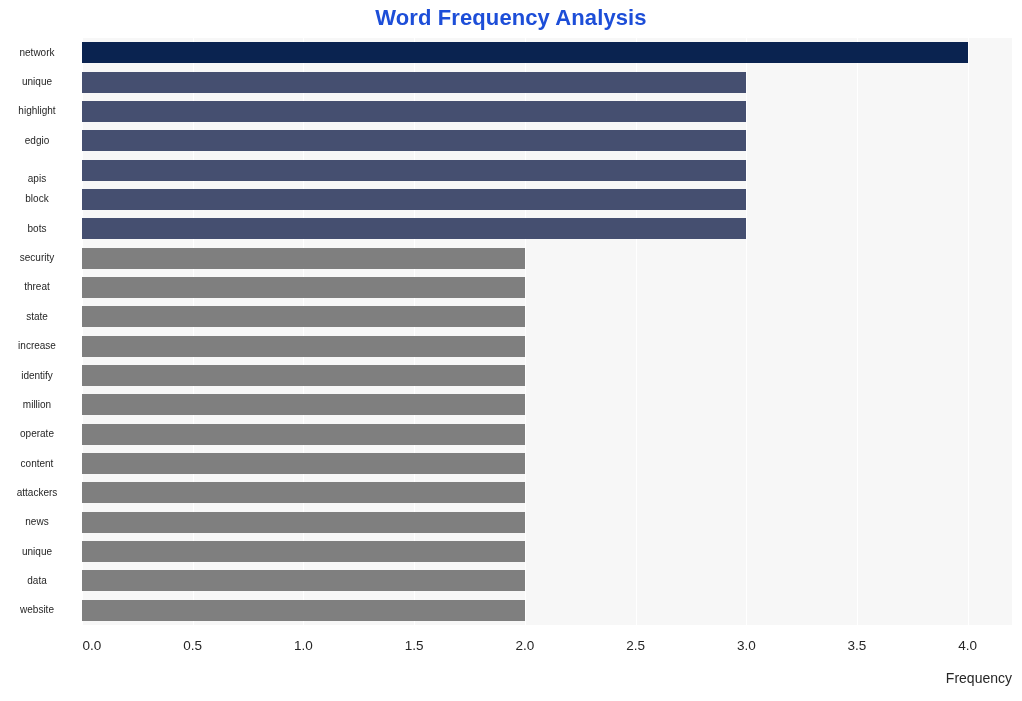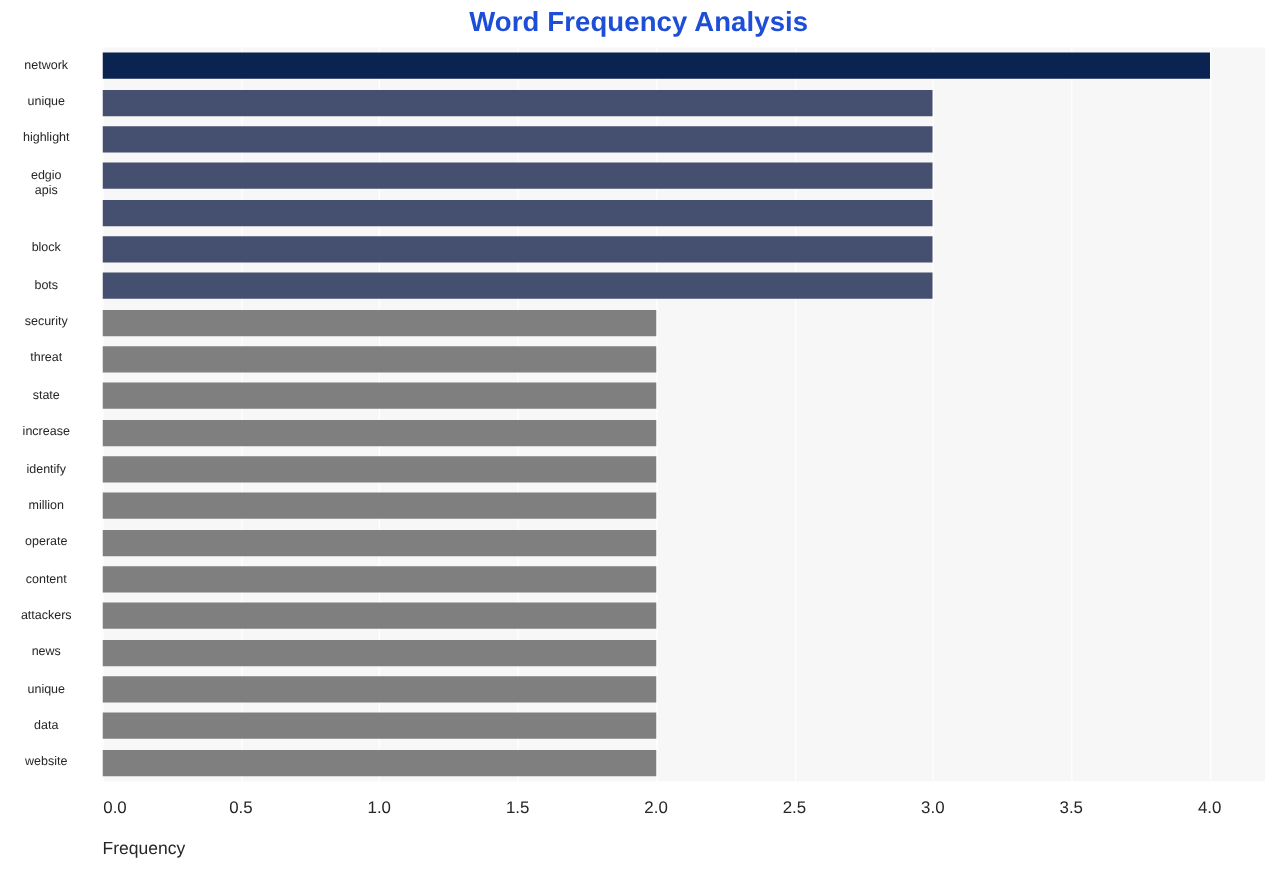--- a/index.html
+++ b/index.html
@@ -93,21 +93,21 @@
     margin-left: -30px;
     text-align: center;
     font-size: 13.5px;
     color: #262626;
   }
   #x-axis-label {
     position: absolute;
     left: 82px;
     top: 45px;
     width: 930px;
-    text-align: left;
+    text-align: right;
     font-size: 14px;
     color: #262626;
   }
 </style>
 </head>
 <body>
 
 <div id="figure">
 
   <div id="chart-title">Word Frequency Analysis</div>
@@ -146,21 +146,21 @@
         <div class="bar" title="data: 2" style="top: 532.475px; width: 442.857px; background: rgb(127, 127, 127);"></div>
         <div class="bar" title="website: 2" style="top: 561.825px; width: 442.857px; background: rgb(127, 127, 127);"></div>
       </div>
   </div>
 
   <div id="y-axis">
       <div class="y-tick-label" style="top: 7.675px;">network</div>
       <div class="y-tick-label" style="top: 37.025px;">unique</div>
       <div class="y-tick-label" style="top: 66.375px;">highlight</div>
       <div class="y-tick-label" style="top: 95.725px;">edgio</div>
-      <div class="y-tick-label" style="top: 108px;">apis</div>
+      <div class="y-tick-label" style="top: 134px;">apis</div>
       <div class="y-tick-label" style="top: 154.425px;">block</div>
       <div class="y-tick-label" style="top: 183.775px;">bots</div>
       <div class="y-tick-label" style="top: 213.125px;">security</div>
       <div class="y-tick-label" style="top: 242.475px;">threat</div>
       <div class="y-tick-label" style="top: 271.825px;">state</div>
       <div class="y-tick-label" style="top: 301.175px;">increase</div>
       <div class="y-tick-label" style="top: 330.525px;">identify</div>
       <div class="y-tick-label" style="top: 359.875px;">million</div>
       <div class="y-tick-label" style="top: 389.225px;">operate</div>
       <div class="y-tick-label" style="top: 418.575px;">content</div>

